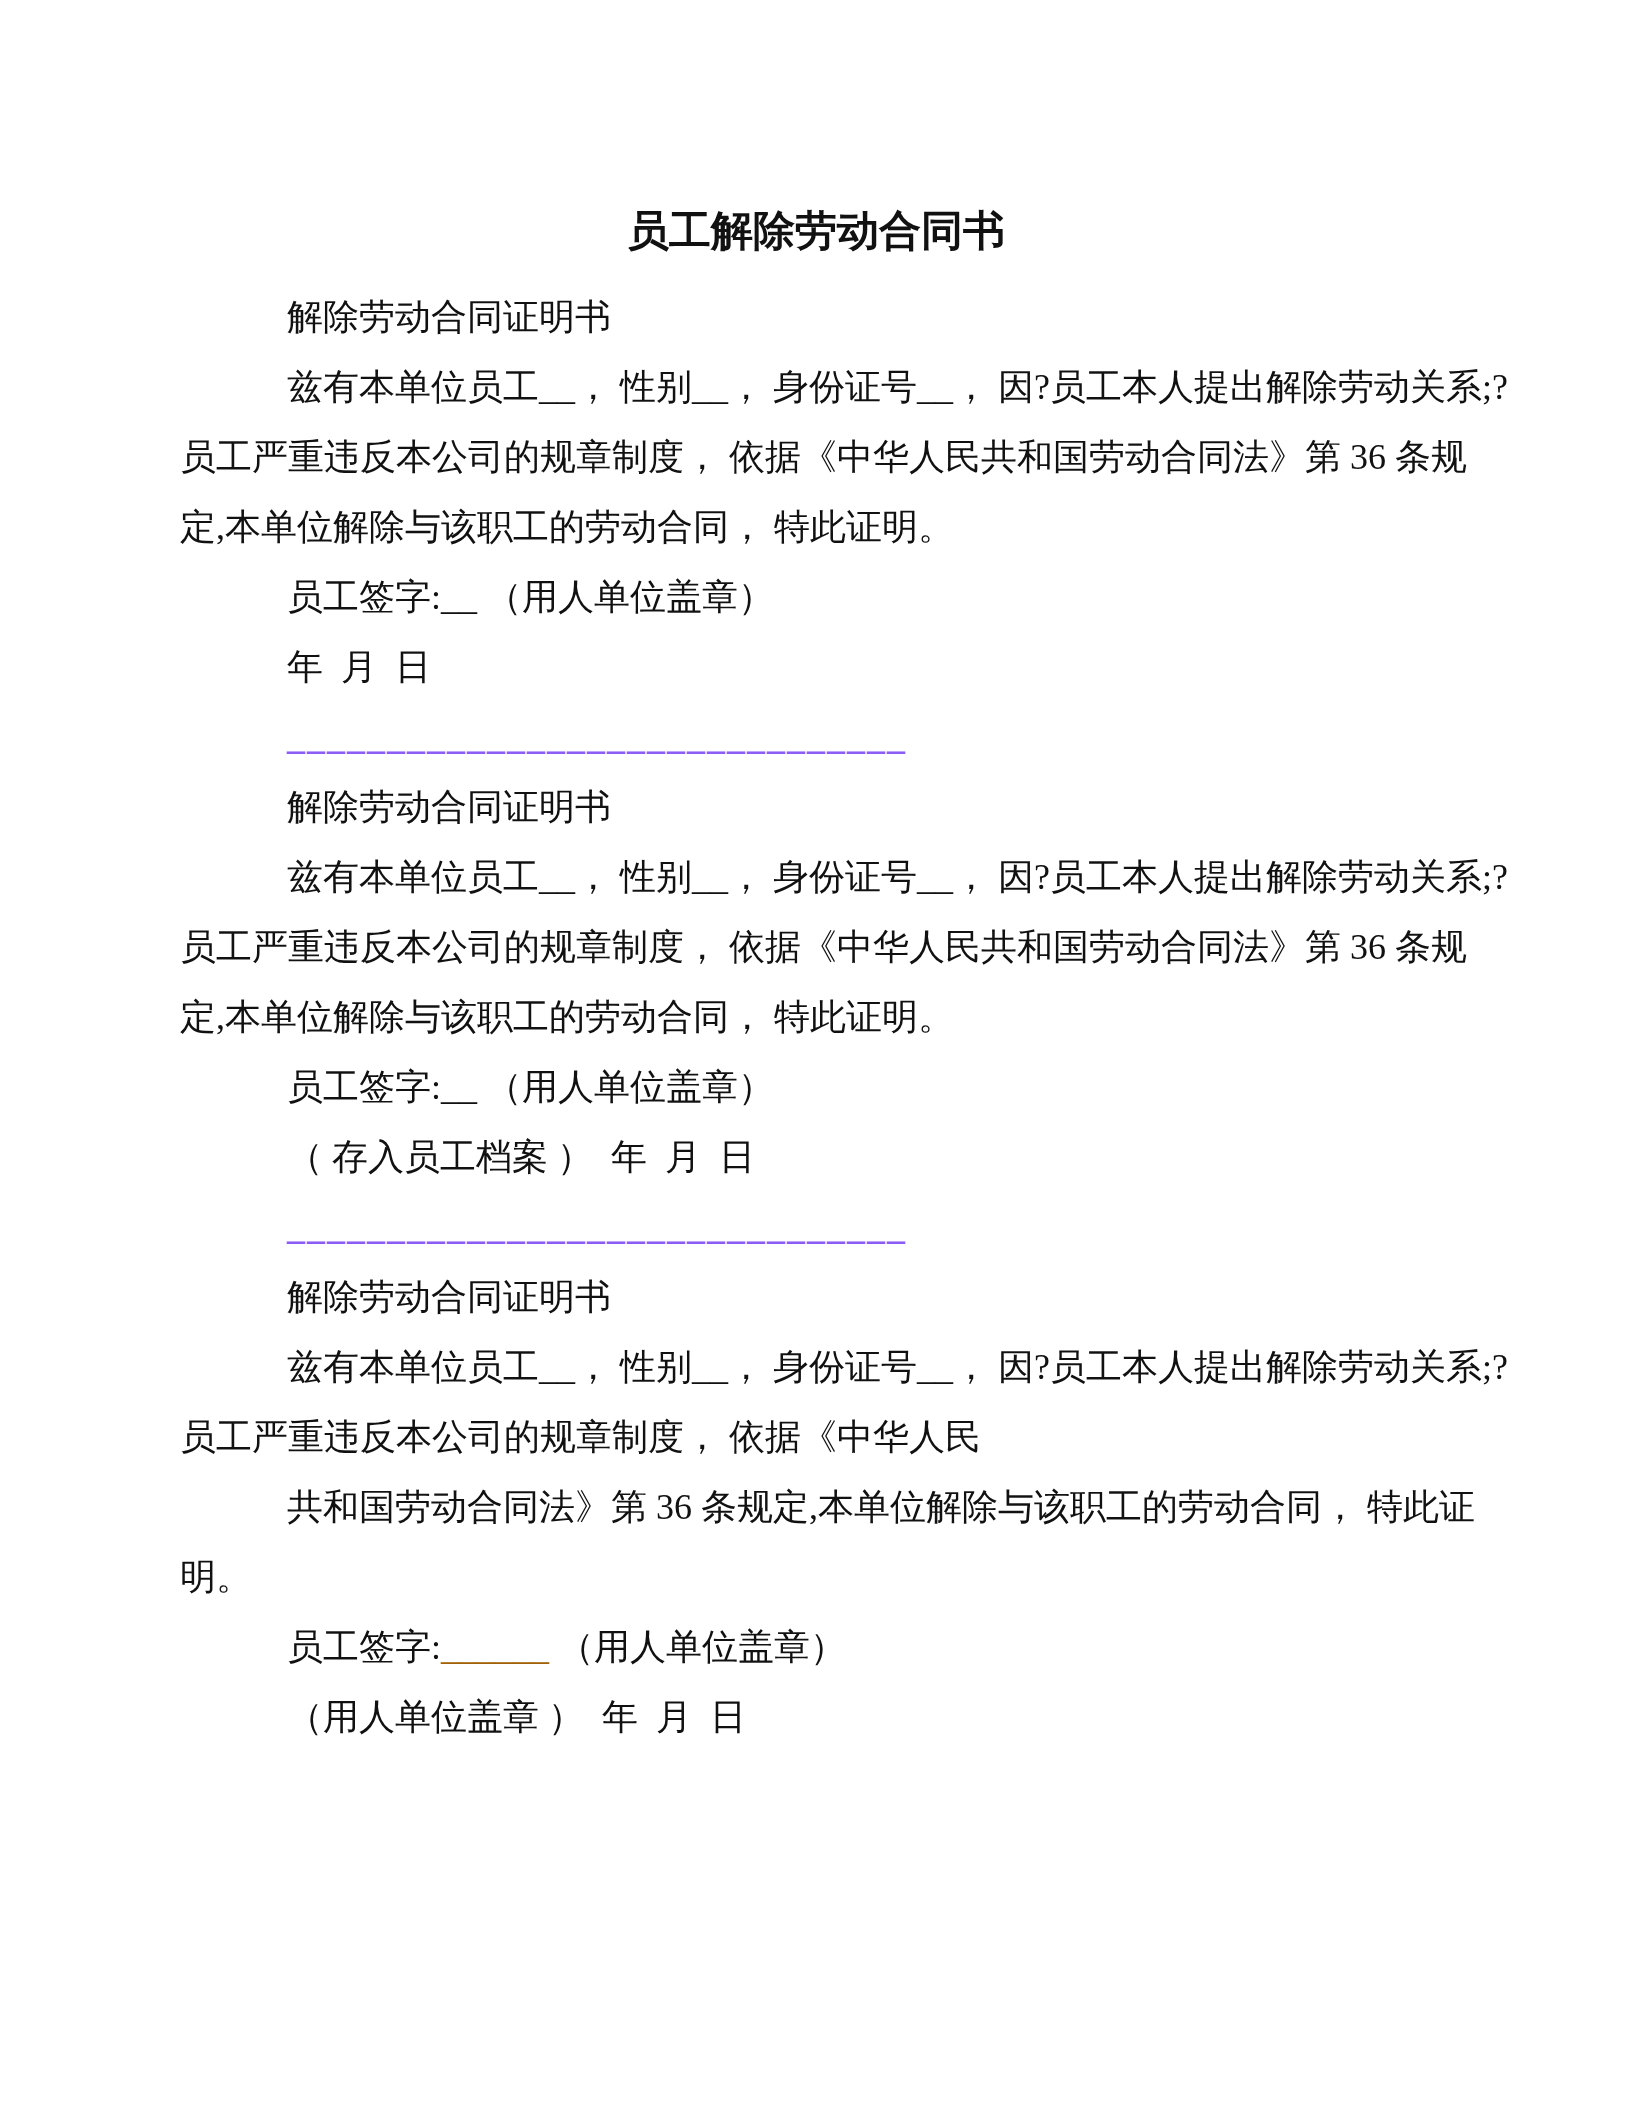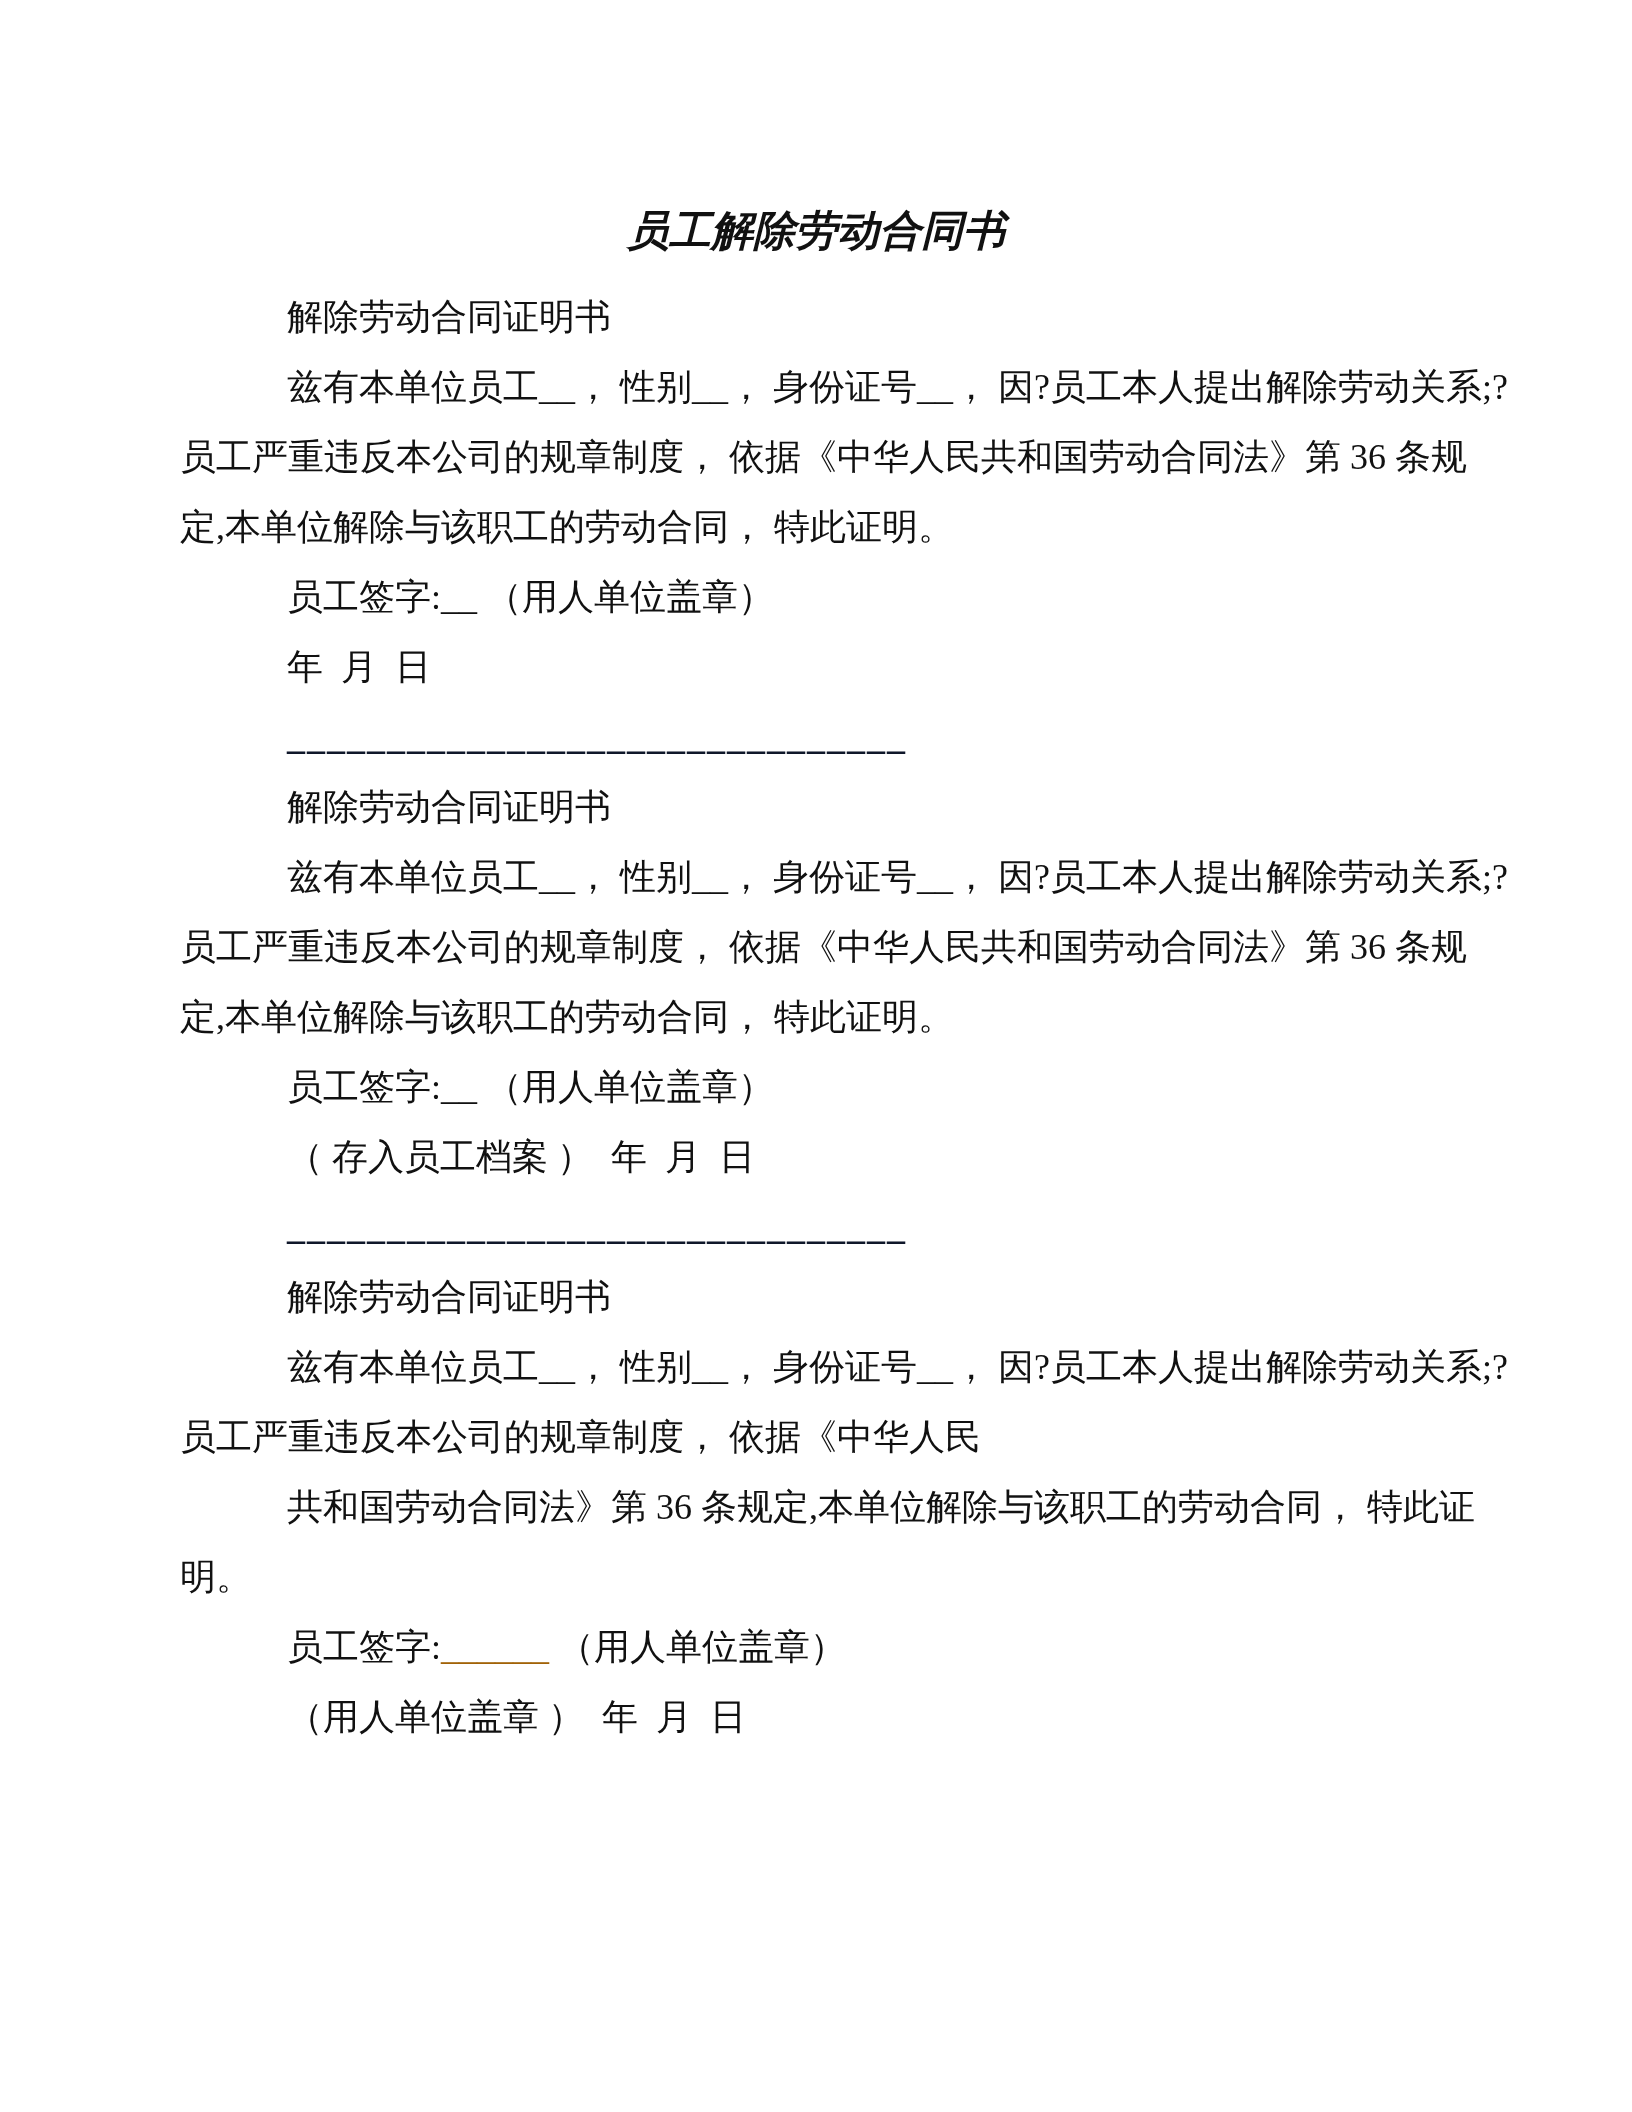--- a/index.html
+++ b/index.html
@@ -17,31 +17,30 @@
     left:180px;
     top:196px;
     width:1272px;
   }
   .title{
     font-size:42px;
     line-height:70px;
     font-weight:bold;
     text-align:center;
     white-space:pre;
-    font-style:italic;
   }
   .body-lines{margin-top:16px;}
   .line{
     font-size:36px;
     line-height:70px;
     white-space:pre;
   }
   .indent{padding-left:107px;}
   .divider{
-    color:#0f172a;            
+    color:#8b5cf6;            
     letter-spacing:2px;
     font-weight:bold;
   }
 </style>
 </head>
 <body>
 
 <div class="page">
   <div class="content">
 

